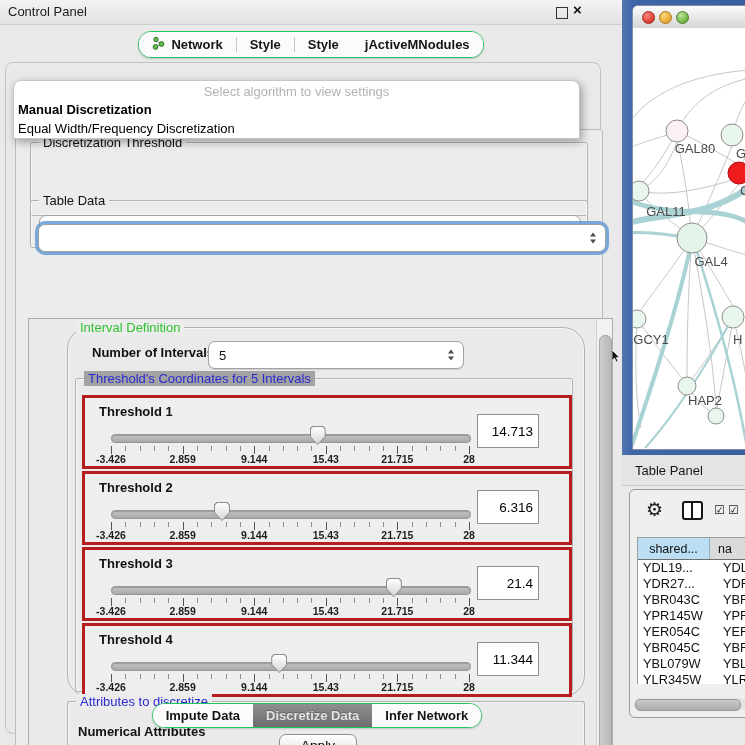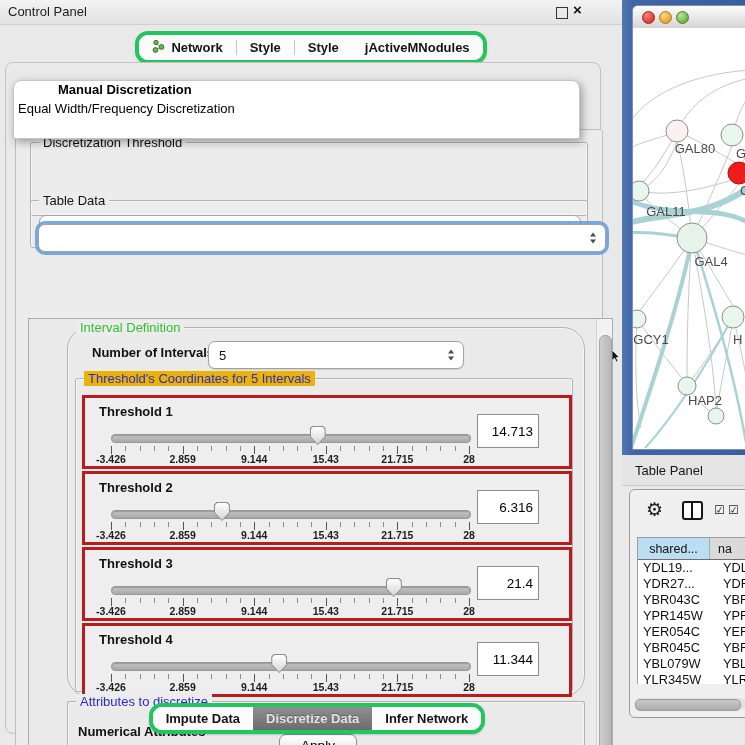--- a/index.html
+++ b/index.html
@@ -5,21 +5,21 @@
   html,body{margin:0;padding:0;}
   #root{position:relative;width:745px;height:745px;background:#e9e9e9;
         font-family:"Liberation Sans",sans-serif;overflow:hidden;color:#111;}
   
   #titlebar{position:absolute;left:0;top:0;width:622px;height:24px;
     background:linear-gradient(#f3f3f3,#e2e2e2);border-bottom:1px solid #cfcfcf;}
   #titlebar .t{position:absolute;left:8px;top:4px;font-size:13px;color:#1c1c1c;}
   #float-icon{position:absolute;left:556px;top:7px;width:10px;height:10px;border:1.6px solid #333;background:transparent;}
   #close-icon{position:absolute;left:573px;top:1px;font-size:15px;font-weight:900;color:#111;}
   .tabrow{position:absolute;left:0;width:622px;display:flex;justify-content:center;}
-  .tabgroup{display:inline-flex;border:4px solid #22c55e;border-radius:13px;overflow:hidden;
+  .tabgroup{display:inline-flex;border:1px solid #22c55e;border-radius:13px;overflow:hidden;
     background:#fbfbfb;box-shadow:0 1px 2px rgba(0,0,0,.18);}
   .tab{display:flex;align-items:center;gap:6px;padding:4px 13px;font-size:13px;font-weight:bold;color:#141414;background:#fbfbfb;}
   .tab.selected{background:linear-gradient(#8f8f8f,#6c6c6c);color:#e3e3e3;text-shadow:0 -1px 0 rgba(0,0,0,.25);}
   .tabsep{width:1px;background:#c8c8c8;margin:5px 0;}
   #outer-panel{position:absolute;left:5px;top:62px;width:594px;height:670px;
     border:1px solid #c2c2c2;border-radius:8px;background:#e9e9e9;}
   #content-inner{position:absolute;left:9px;top:66px;width:586px;height:632px;
     border:1px solid #bdbdbd;border-radius:3px;background:#ececec;}
   .group{position:absolute;border:1px solid #b2b2b2;border-radius:3px;box-shadow:inset 0 0 0 1px rgba(255,255,255,.55);}
   .gtitle{position:absolute;top:-8px;left:8px;background:#ececec;padding:0 4px;font-size:13px;white-space:nowrap;}
@@ -32,21 +32,21 @@
   .arr-up{width:0;height:0;border-left:3.5px solid transparent;border-right:3.5px solid transparent;border-bottom:4.5px solid #4c4c4c;margin-bottom:3px;}
   .arr-dn{width:0;height:0;border-left:3.5px solid transparent;border-right:3.5px solid transparent;border-top:4.5px solid #4c4c4c;}
   
   #algo-combo{left:22px;top:94px;width:530px;z-index:5;box-shadow:0 0 0 3px rgba(100,155,215,.85);}
   
   #algo-popup{position:absolute;left:13px;top:80px;width:565px;height:57px;background:#fff;
     border:1px solid #c6c6c6;border-radius:8px 8px 2px 2px;z-index:10;
     box-shadow:2px 3px 9px rgba(0,0,0,.35);font-size:13px;}
   #algo-popup .ph{display:block;text-align:center;color:#b2b2b2;padding-top:3px;height:17px;}
   #algo-popup .opt{display:block;padding:1px 4px;height:17px;color:#000;}
-  #algo-popup .opt.bold{font-weight:bold;margin-left:40px;}
+  #algo-popup .opt.bold{font-weight:bold;}
   
   #scrollpane{position:absolute;left:12px;top:188px;width:583px;height:474px;
     border:1px solid #adadad;background:#eaeaea;overflow:hidden;}
   #sp-vtrack{position:absolute;left:567px;top:0;width:15px;height:472px;background:#f2f2f2;border-left:1px solid #d2d2d2;}
   #sp-vthumb{position:absolute;left:2px;top:16px;width:11px;height:442px;border-radius:6px;
     background:linear-gradient(to right,#cdcdcd,#b7b7b7);border:1px solid #a5a5a5;}
   
   .tpanel{position:absolute;left:6px;width:484px;height:68px;background:#eeeeee;border:3px solid #b91c1c;}
   .tpanel .ttl{position:absolute;left:14px;top:6px;font-size:13px;font-weight:bold;}
   .track{position:absolute;left:26px;top:36px;width:358px;height:7px;border-radius:4px;
@@ -179,21 +179,21 @@
           <span style="position:absolute;left:24px;top:17px;font-size:13px;font-weight:bold;">Number of Intervals</span>
           <div class="combo" style="left:140px;top:13px;width:218px;">
             <span>5</span>
             <div class="stepper">
                 <div class="arr-up"></div>
                 <div class="arr-dn"></div>
               </div>
           </div>
 
           <div class="group" style="left:7px;top:50px;width:496px;height:312px;">
-            <span class="gtitle blue" style="background:#eab308;">Threshold's Coordinates for 5 Intervals</span>
+            <span class="gtitle blue" style="background:#a3a3a3;">Threshold's Coordinates for 5 Intervals</span>
 
             <div class="tpanel" style="top:16px;">
               <span class="ttl">Threshold 1</span>
               <div class="track"></div>
               <div class="thumbzone">
                 <div class="thumb" style="left: calc(57.7197% - 8px);">
                     <div class="o"></div>
                     <div class="i"></div>
                   </div>
               </div>
@@ -309,20 +309,21 @@
           <span>Discretize Data</span>
         </div>
         <div class="tab">
           <span>Infer Network</span>
         </div>
       </div>
     </div>
   </div>
 
   <div id="algo-popup">
+    <span class="ph">Select algorithm to view settings</span>
     <span class="opt bold">Manual Discretization</span>
     <span class="opt">Equal Width/Frequency Discretization</span>
   </div>
 
   <div id="right-region">
     <div id="blue-frame">
       <div id="net-window">
         <div id="net-titlebar">
           <div class="light" id="light-red"></div>
           <div class="light" id="light-yellow"></div>

